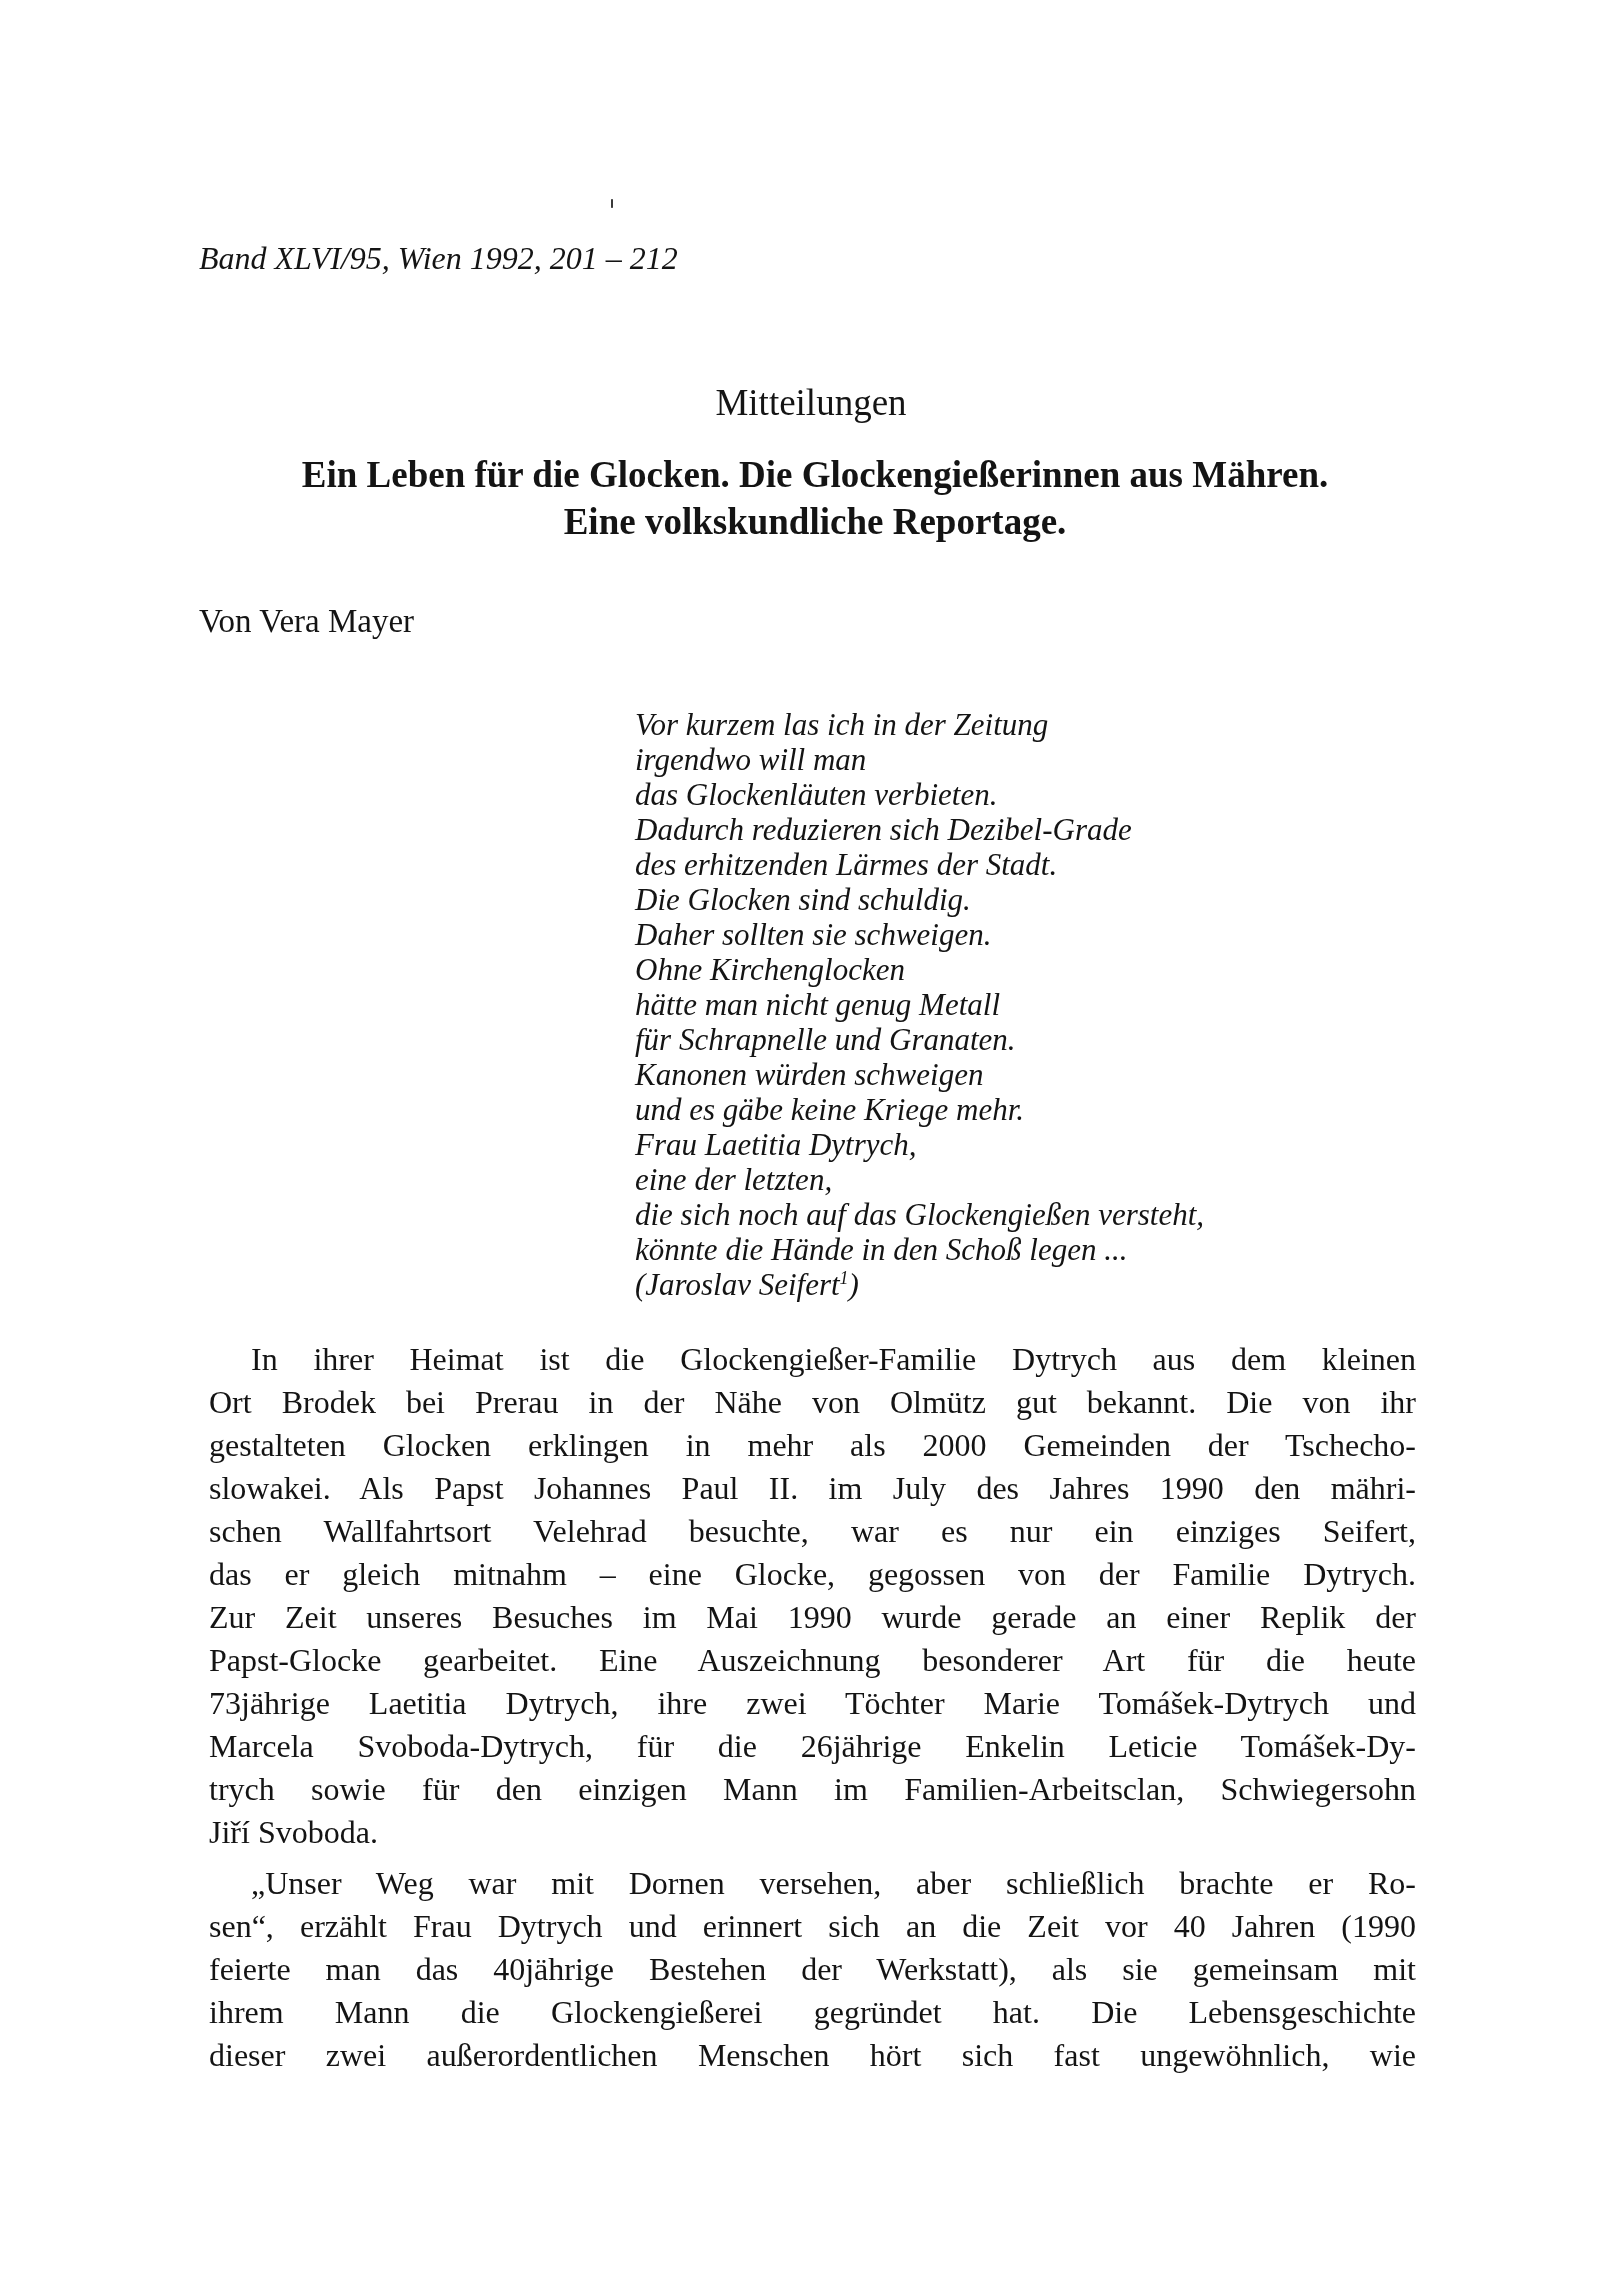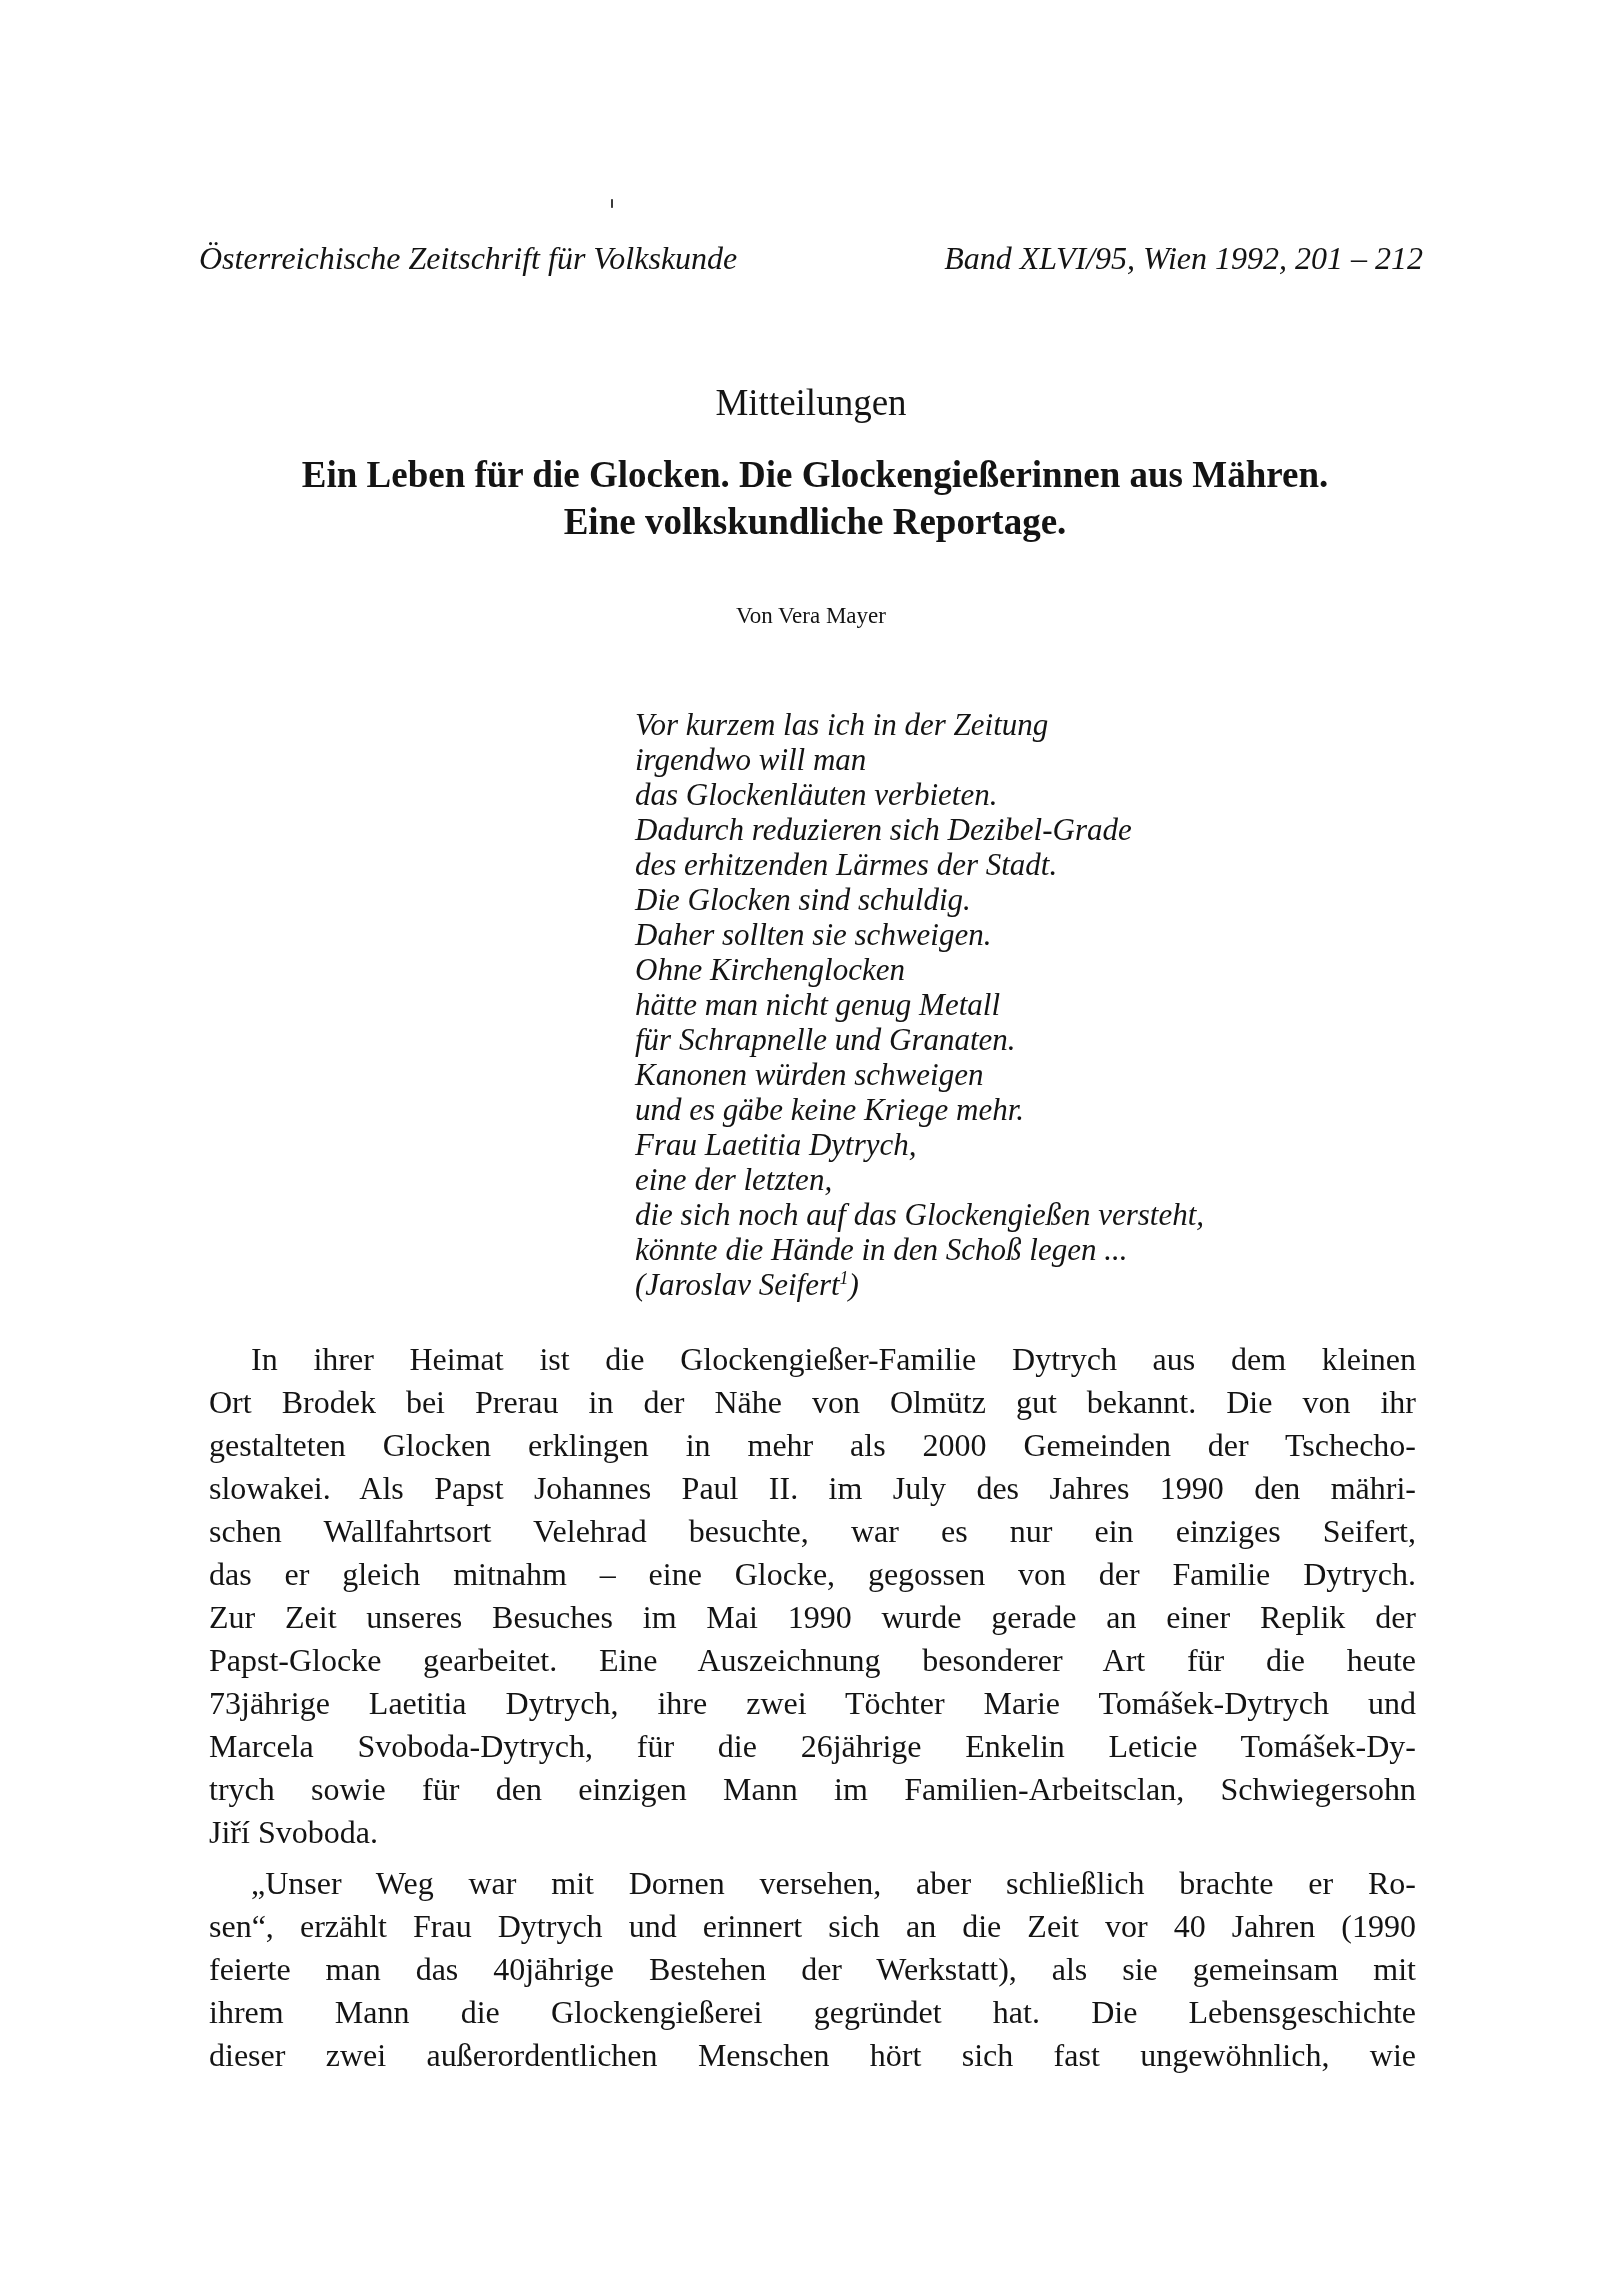--- a/index.html
+++ b/index.html
@@ -43,22 +43,22 @@
     width: 1386px;
     text-align: center;
     font-weight: bold;
     font-size: 37px;
     line-height: 47px;
   }
   .author {
     position: absolute;
     left: 199px; top: 603px;
     width: 1224px;
-    text-align: center;
-    font-size: 23px;
+    text-align: left;
+    font-size: 33px;
   }
   .poem {
     position: absolute;
     left: 635px; top: 707px;
     width: 730px;
     font-style: italic;
     font-size: 31px;
     line-height: 35px;
     white-space: nowrap;
   }
@@ -81,21 +81,20 @@
   .body-line.no-just { text-align-last: left; }
 </style>
 </head>
 <body>
 
 <div class="page">
 
   <div class="speck"></div>
 
   <div class="header">
-    <span class="journal">Österreichische Zeitschrift für Volkskunde</span>
     <span class="issue">Band XLVI/95, Wien 1992, 201 – 212</span>
   </div>
 
   <div class="section-heading">Mitteilungen</div>
 
   <div class="article-title">
     <div>Ein Leben für die Glocken. Die Glockengießerinnen aus Mähren.</div>
     <div>Eine volkskundliche Reportage.</div>
   </div>
 

